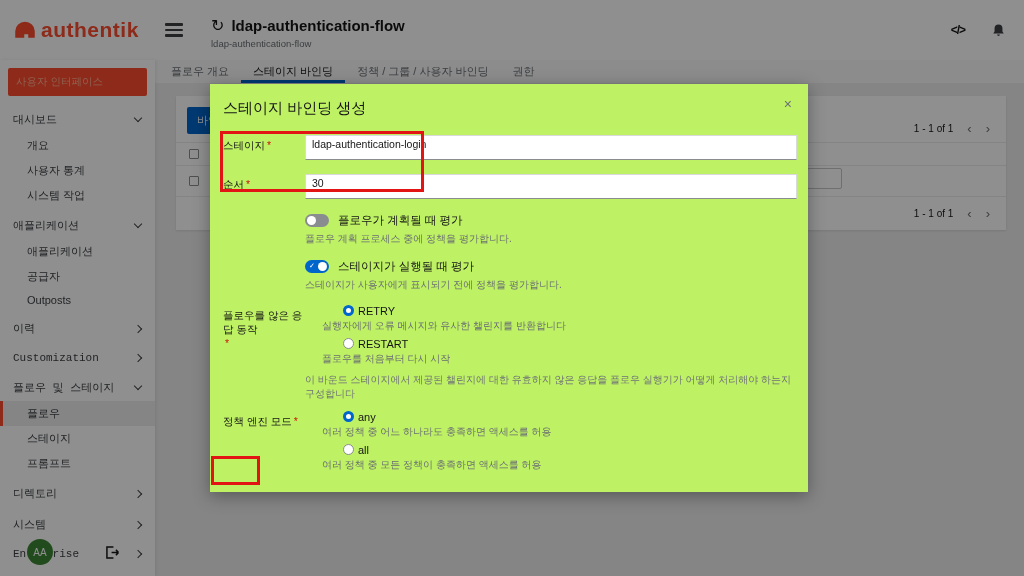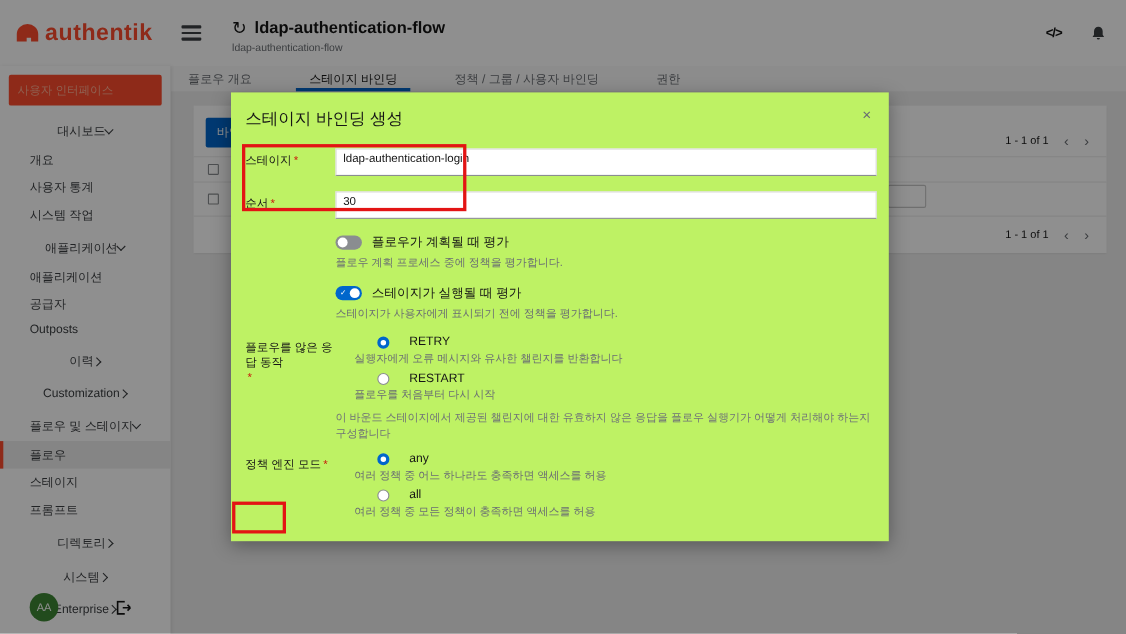--- a/index.html
+++ b/index.html
@@ -17,33 +17,33 @@
   .flow-glyph { font-size:16px; color:#151515; font-family:"DejaVu Sans",sans-serif; }
   .flow-title { font-size:15px; font-weight:bold; color:#151515; }
   .flow-subtitle { font-size:9.5px; color:#6a6e73; margin-top:3px; }
   .header-icons { margin-left:auto; margin-right:18px; display:flex; align-items:center; gap:26px; }
   .code-icon { font-size:12px; font-weight:bold; color:#151515; letter-spacing:-1px; }
 
   
   .sidebar { position:absolute; top:60px; left:0; width:155px; height:516px; background:#fff; z-index:2; box-shadow:1px 0 3px rgba(0,0,0,.08); }
   .ui-btn { margin:8px 8px 10px 8px; background:#fd4b2d; color:#ffab8f; font-size:10.5px; padding:7px 8px; border-radius:2px; cursor:pointer; }
   .nav { font-size:11px; color:#3c3f42; }
-  .nav-group { display:flex; align-items:center; justify-content:center; padding:6px 14px 6px 13px; margin-top:4px; cursor:pointer; }
+  .nav-group { display:flex; align-items:center; justify-content:space-between; padding:6px 14px 6px 13px; margin-top:4px; cursor:pointer;font-family:Liberation Mono, monospace; }
   .nav-sub { padding:5px 14px 5px 27px; cursor:pointer; color:#3c3f42; }
   .nav-sub.active { background:#ededed; border-left:3px solid #fd4b2d; padding-left:24px; }
   .chev { width:6px; height:6px; border-right:1.8px solid #3c3f42; border-bottom:1.8px solid #3c3f42; display:inline-block; }
   .chev.down { transform:rotate(45deg); margin-top:-3px; }
   .chev.right { transform:rotate(-45deg); }
   .sidebar-footer { position:absolute; bottom:0; left:0; width:155px; height:48px; display:flex; align-items:center; }
   .avatar { width:26px; height:26px; border-radius:50%; background:#3e8635; color:#fff; font-size:10px; display:flex; align-items:center; justify-content:center; margin-left:27px; cursor:pointer; }
   .logout { margin-left:52px; cursor:pointer; }
 
   
   .main { position:absolute; top:60px; left:155px; width:869px; height:516px; }
-  .tabs { display:flex; background:#fafafa; height:23px; font-size:11px; color:#6a6e73; padding-left:4px;gap:28px; }
+  .tabs { display:flex; background:#fafafa; height:23px; font-size:11px; color:#6a6e73; padding-left:4px; }
   .tab { padding:4px 12px 2px 12px; cursor:pointer; border-bottom:3px solid transparent; white-space:nowrap; }
   .tab.active { color:#151515; border-bottom-color:#0066cc; }
   .card { position:absolute; left:21px; top:36px; width:830px; height:134px; background:#fff; box-shadow:0 1px 2px rgba(0,0,0,.1); }
   .toolbar { position:relative; height:46px; }
   .btn-create-binding { position:absolute; left:11px; top:11px; background:#0066cc; color:#fff; border:none; font-size:11px; padding:6px 10px; border-radius:2px; cursor:pointer; font-family:inherit; }
   .pagination { position:absolute; right:16px; font-size:10px; color:#151515; display:flex; align-items:center; gap:14px; }
   .pagination .pg-prev,.pagination .pg-next { color:#6a6e73; font-size:13px; cursor:pointer; }
   .pg-top { top:25px; }
   .pg-bottom { top:110px; }
   .tbl-row { height:23px; border-top:1px solid #ebebeb; display:flex; align-items:center; padding-left:13px; }
@@ -68,21 +68,21 @@
   .switch { width:24px; height:13px; border-radius:7px; position:relative; flex:none; cursor:pointer; }
   .switch.off { background:#8a8d90; }
   .switch.on { background:#0066cc; }
   .switch .knob { position:absolute; top:2px; width:9px; height:9px; border-radius:50%; background:#fff; }
   .switch.off .knob { left:2px; }
   .switch.on .knob { right:2px; }
   .switch .tick { position:absolute; left:4px; top:0; color:#fff; font-size:7px; line-height:13px; font-family:"DejaVu Sans",sans-serif; }
   .toggle-label { font-size:11.5px; }
   .desc { font-size:10px; color:#6a6e73; margin-top:4px; }
   .radio-group .radio-option { margin-bottom:5px; }
-  .radio-line { display:flex; align-items:center; gap:18px; cursor:pointer;padding-left:38px; }
+  .radio-line { display:flex; align-items:flex-start; gap:4px; cursor:pointer;padding-left:38px; }
   .radio { width:11px; height:11px; border-radius:50%; flex:none; }
   .radio.sel { border:3.5px solid #0066cc; background:#fff; }
   .radio.unsel { border:1px solid #8a8d90; background:#fff; }
   .radio-desc { font-size:10px; color:#6a6e73; margin:2px 0 0 17px; }
   .group-help { font-size:10px; color:#6f7377; margin:7px 0 0 0; }
 
   
   .annot { position:absolute; border:3px solid #e31414; z-index:30; pointer-events:none; }
   .annot-fields { left:220px; top:131px; width:204px; height:61px; }
   .annot-create { left:211px; top:456px; width:49px; height:29px; }

